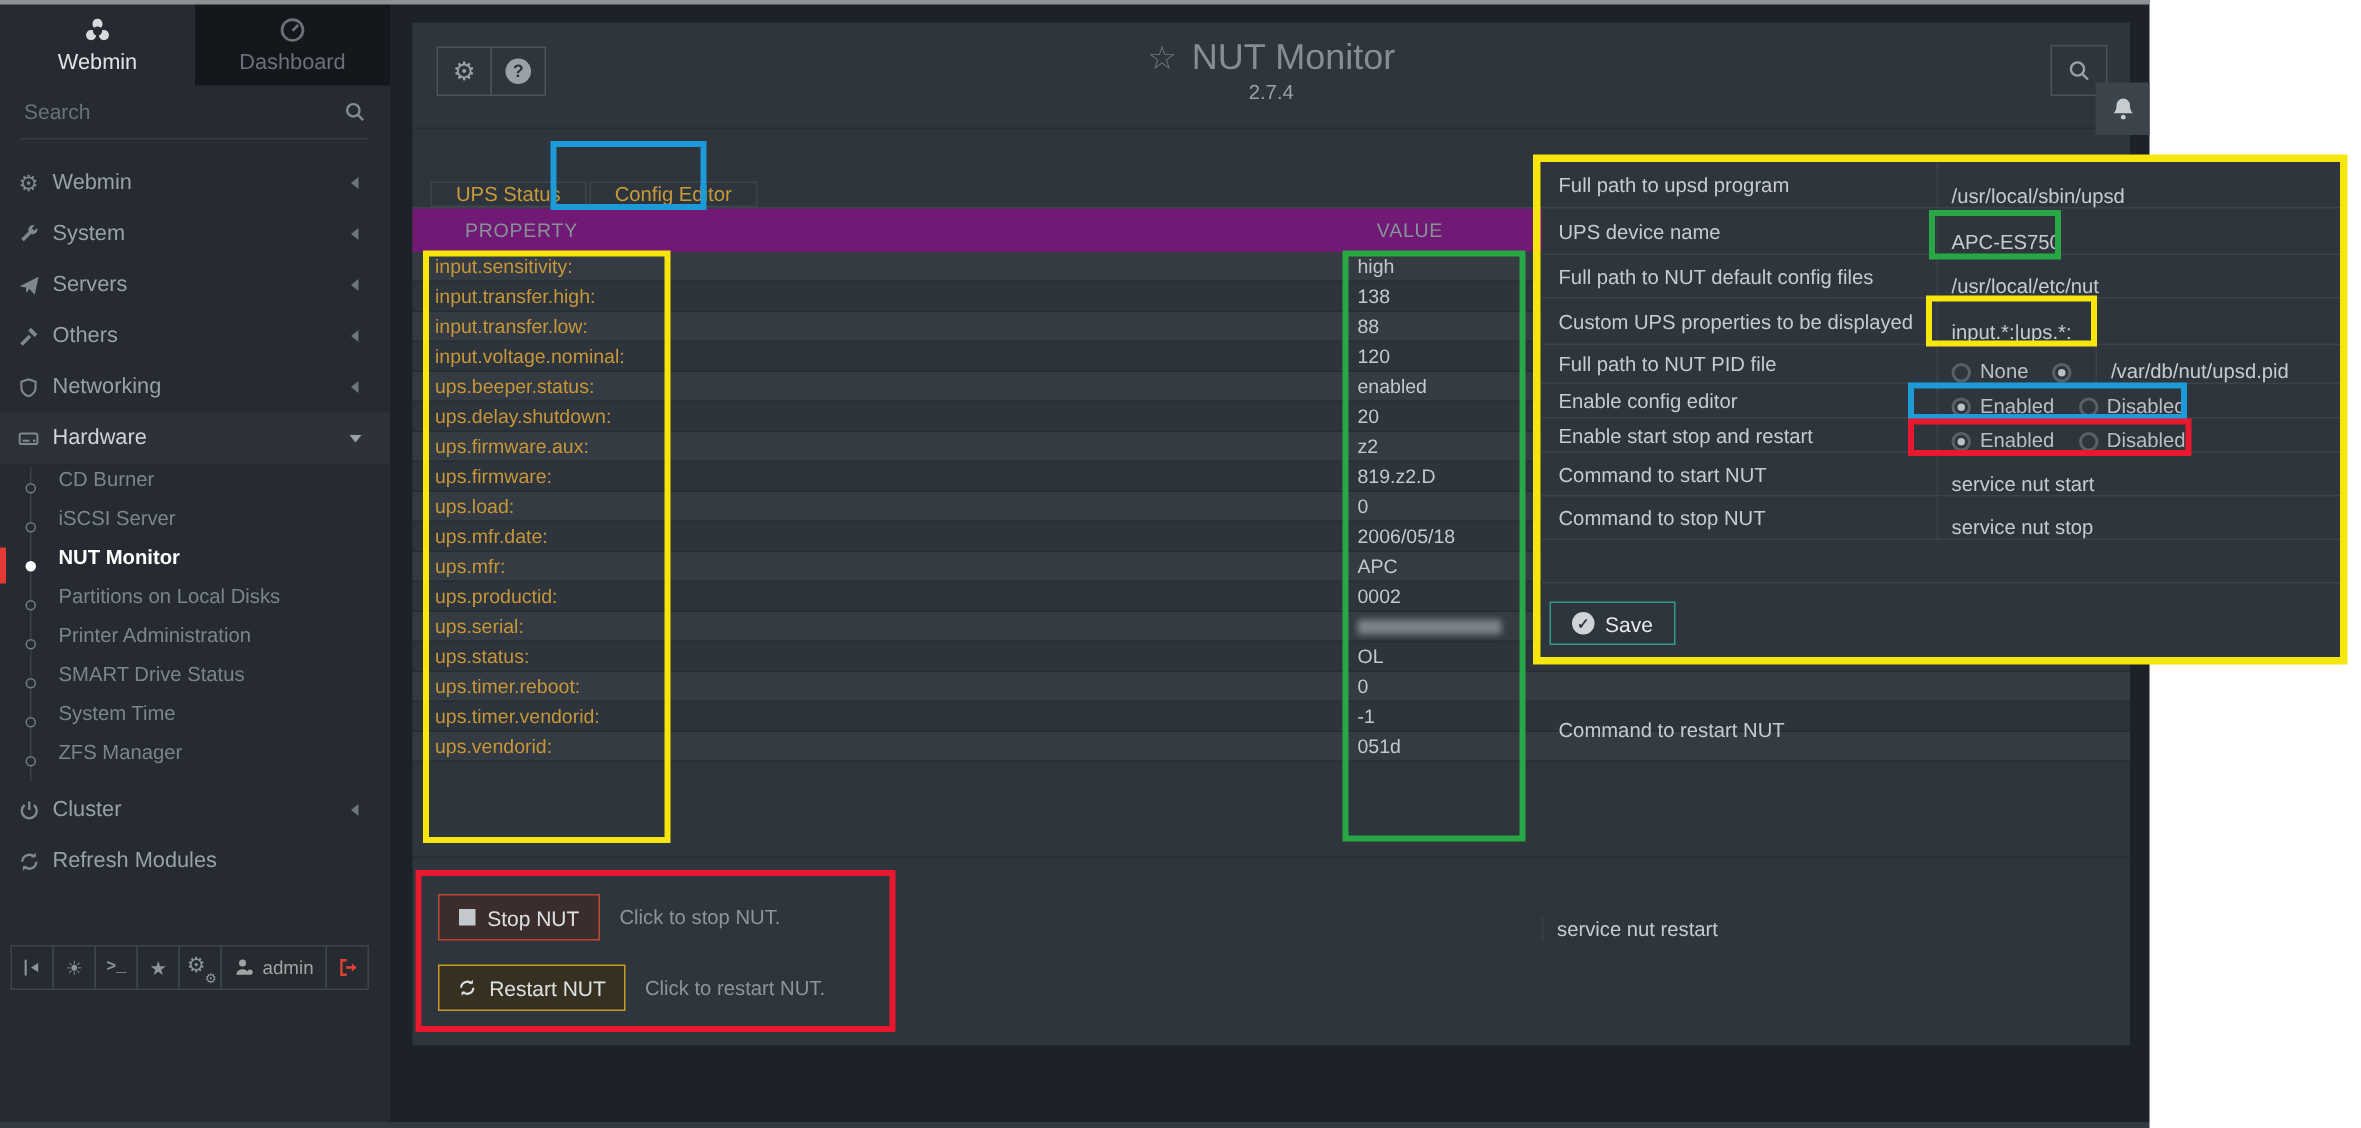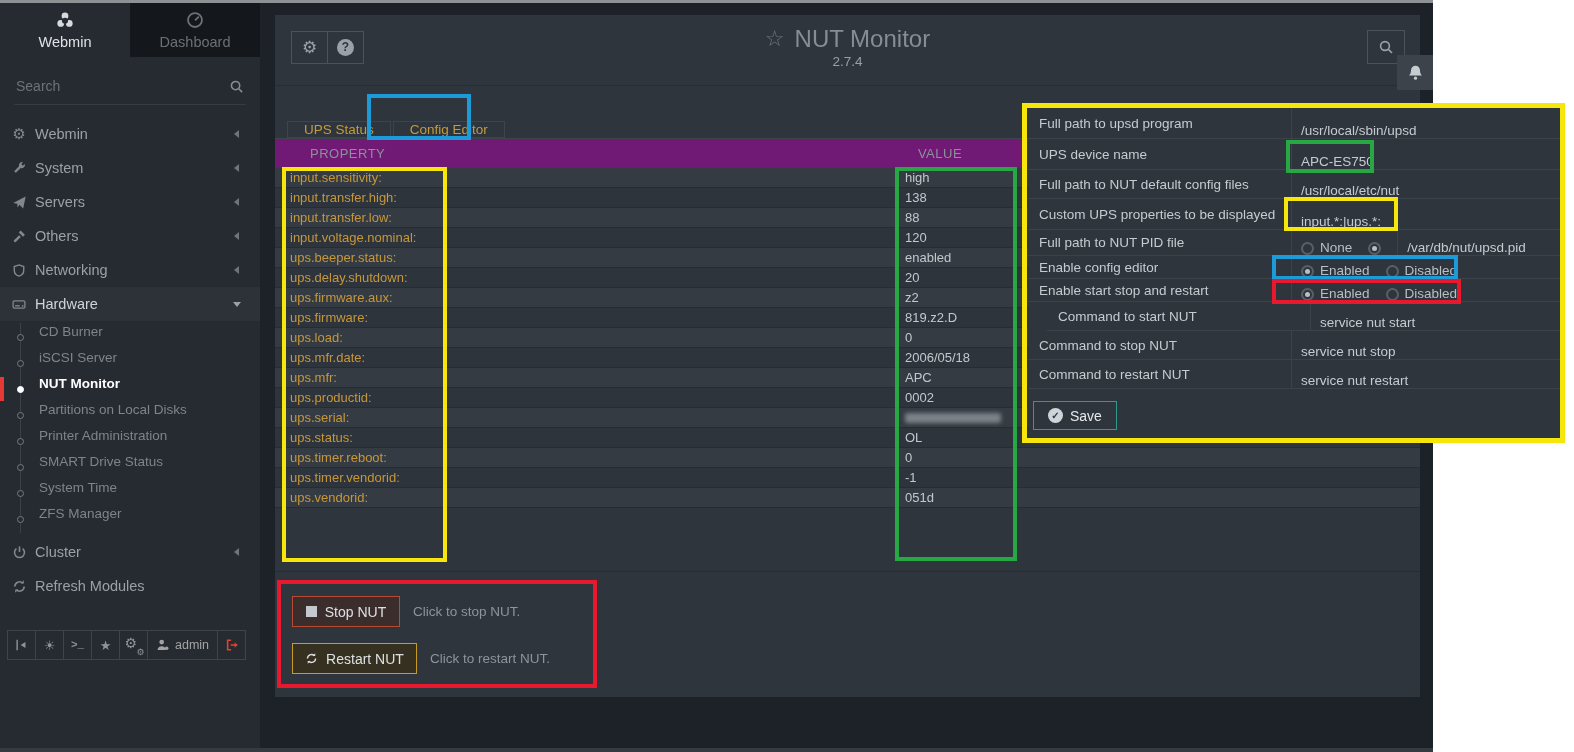--- a/index.html
+++ b/index.html
@@ -11,21 +11,21 @@
   .top-strip{position:absolute;left:0;top:0;width:1433px;height:3px;background:#8f9294;z-index:30}
   .bottom-strip{position:absolute;left:0;top:748px;width:1433px;height:4px;background:#343a41;z-index:30}
   .main-bg{position:absolute;left:260px;top:0;width:1173px;height:748px;background:#1d2228;z-index:1}
 
   
   .sidebar{position:absolute;left:0;top:0;width:260px;height:748px;background:#262b31;z-index:2}
   .side-tabs{display:flex;height:57px}
   .side-tab{width:130px;display:flex;flex-direction:column;align-items:center;justify-content:center;
             gap:5px;color:#dfe3e6;font-size:14.5px;cursor:pointer;box-sizing:border-box;padding-top:4px}
   .side-tab.dash{background:#14171b;color:#6a7177}
-  .side-search{position:relative;margin:14px 14px 0;border-bottom:1px solid #363c43;height:33px}
+  .side-search{position:relative;margin:2px 14px 0;border-bottom:1px solid #363c43;height:33px}
   .side-search input{background:transparent;border:0;outline:0;color:#aab1b7;font-size:14px;width:200px;
                      padding:7px 2px;font-family:inherit}
   .side-search input::placeholder{color:#6b727a}
   .side-search .sicon{position:absolute;right:2px;top:8px;color:#858c93}
 
   .side-menu{margin-top:12px}
   .s-item{position:relative;height:34px;display:flex;align-items:center;padding-left:11px;
           color:#99a0a7;font-size:14.5px;cursor:pointer}
   .s-item .ic{width:16px;margin-right:8px;color:#80878e;display:flex;justify-content:center;font-size:15px}
   .s-item.expanded{background:#2c3238;color:#cfd4d8}
@@ -520,33 +520,33 @@
       </div>
       <div class="f-row" style="height: 23px;">
         <div class="f-label">Enable start stop and restart</div>
         <div class="f-val">
           <span class="radio sel"></span>
           <span class="radio-lbl">Enabled</span>
           <span class="radio"></span>
           <span class="radio-lbl">Disabled</span>
         </div>
       </div>
-      <div class="f-row" style="height: 29px; margin-left: 19px;">
+      <div class="f-row" style="height: 29px;">
         <div class="f-label">Command to start NUT</div>
         <div class="f-val">
           <span>service nut start</span>
         </div>
       </div>
       <div class="f-row" style="height: 29px;">
         <div class="f-label">Command to stop NUT</div>
         <div class="f-val">
           <span>service nut stop</span>
         </div>
       </div>
-      <div class="f-row" style="height: 29px;">
+      <div class="f-row" style="height: 29px; flex-direction: column;">
         <div class="f-label">Command to restart NUT</div>
         <div class="f-val">
           <span>service nut restart</span>
         </div>
       </div>
       <div class="save-row">
         <button class="save-btn">
           <span class="save-ico">✓</span>
           <span>Save</span>
         </button>

